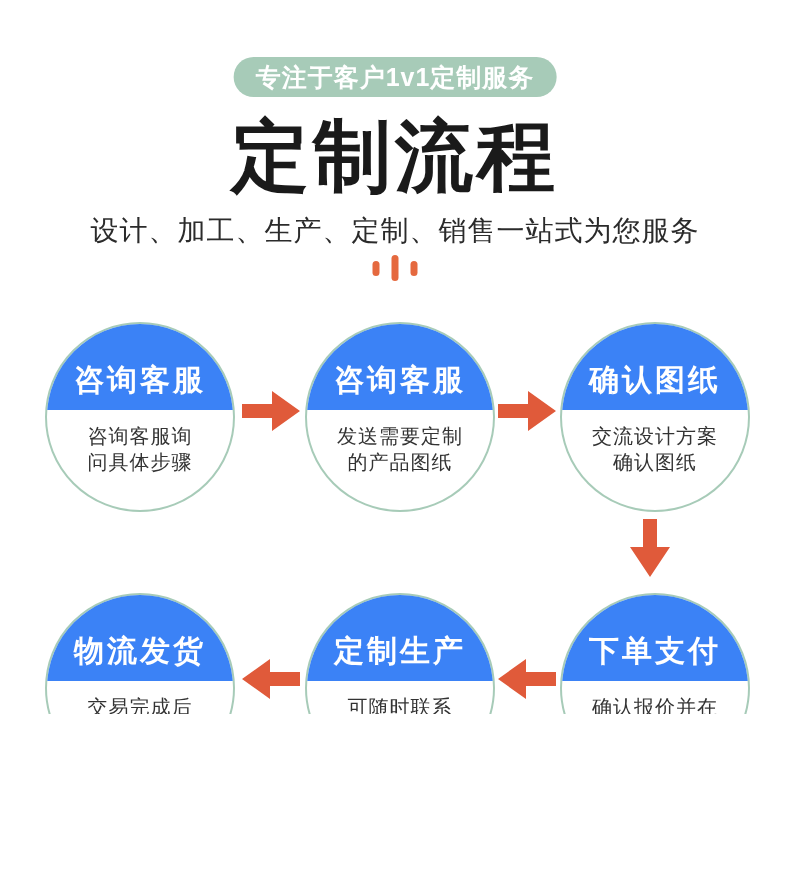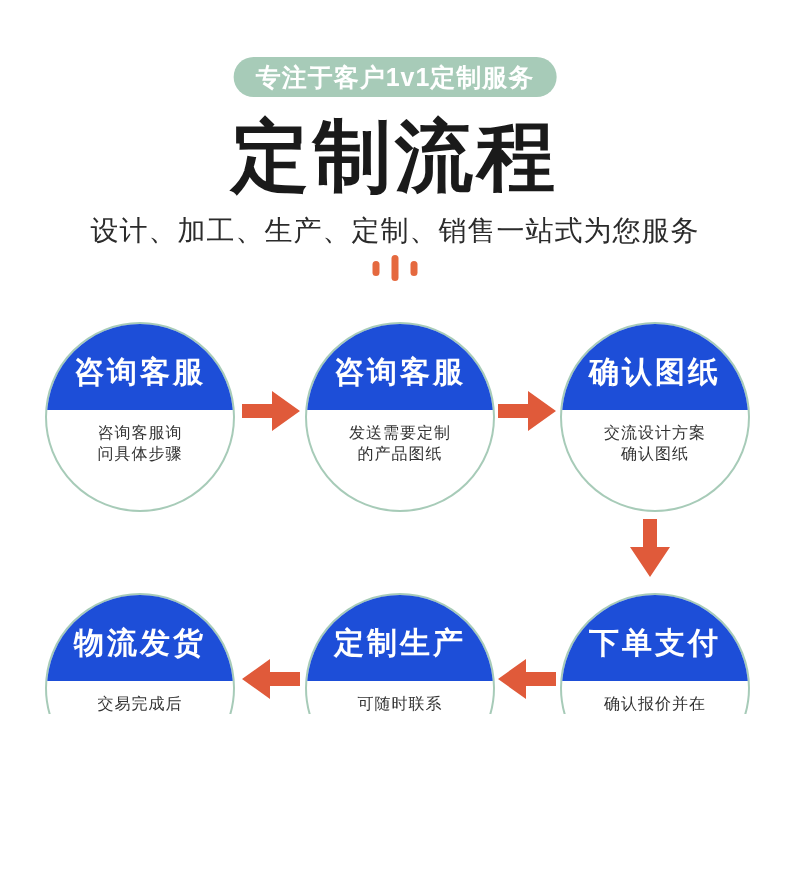--- a/index.html
+++ b/index.html
@@ -73,38 +73,38 @@
     width: 190px;
     height: 190px;
     border-radius: 50%;
     background: #ffffff;
     border: 2px solid #a7cbb8;
     box-sizing: border-box;
     overflow: hidden;
   }
   .circle-top {
     height: 46.5%;
-    background: #1d4ed8;
+    background: #3b82f6;
     display: flex;
     align-items: flex-end;
     justify-content: center;
-    padding-bottom: 17px;
+    padding-bottom: 9px;
     box-sizing: border-box;
   }
   .step-title {
     color: #ffffff;
     font-size: 30px;
     font-weight: bold;
     letter-spacing: 3px;
     white-space: nowrap;
   }
   .circle-bottom {
     padding-top: 13px;
     text-align: center;
-    font-size: 16px;
+    font-size: 20px;
     line-height: 1.3;
     color: #333333;
     white-space: pre-line;
     letter-spacing: 1px;
   }
   .c1 { left: 45px;  top: 322px; }
   .c2 { left: 305px; top: 322px; }
   .c3 { left: 560px; top: 322px; }
   .c4 { left: 560px; top: 593px; }
   .c5 { left: 305px; top: 593px; }

